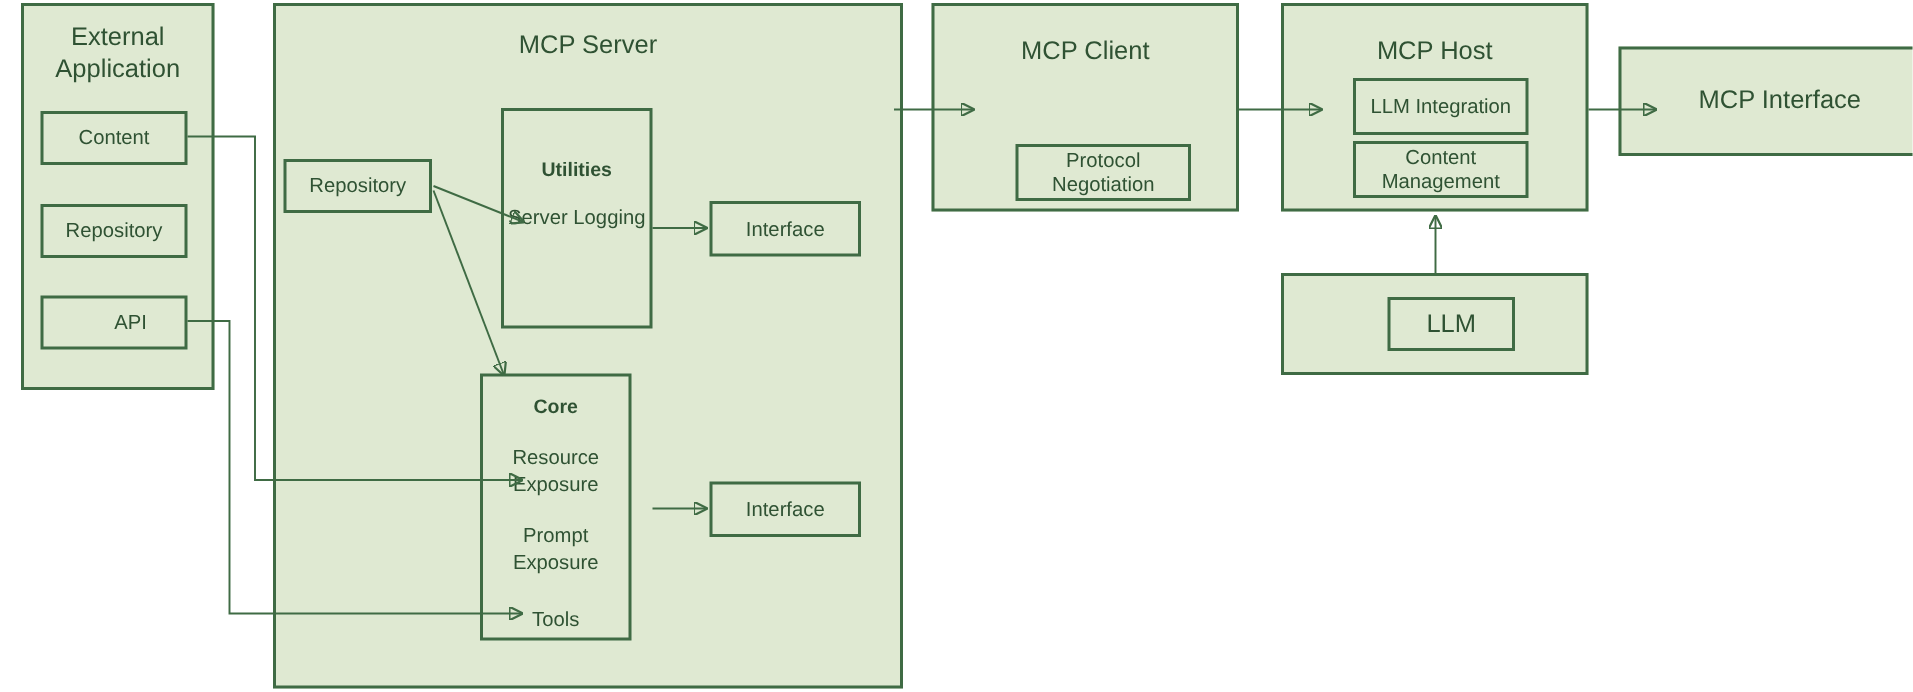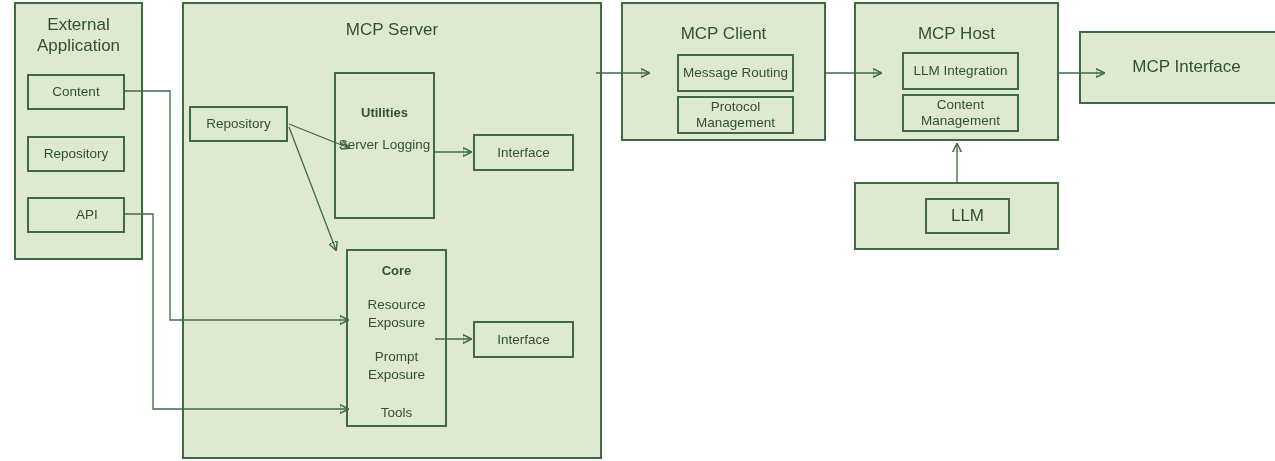--- a/index.html
+++ b/index.html
@@ -110,38 +110,35 @@
   </div>
 
   <div class="node container" style="left:322px; top:72px; width:101px; height:147px;">
     <div class="panel-title" style="top:31px;">Utilities</div>
     <div class="panel-item" style="top:62px;">Server Logging</div>
   </div>
   <div class="node leaf" style="left:461px; top:134px; width:101px; height:37px;">
     <span>Interface</span>
   </div>
 
-  <div class="node container" style="left:334px; top:249px; width:101px; height:178px;">
+  <div class="node container" style="left:308px; top:249px; width:101px; height:178px;">
     <div class="panel-title" style="top:12px;">Core</div>
     <div class="panel-item" style="top:45px;">Resource Exposure</div>
     <div class="panel-item" style="top:97px;">Prompt Exposure</div>
     <div class="panel-item" style="top:153px;">Tools</div>
   </div>
   <div class="node leaf" style="left:461px; top:321px; width:101px; height:37px;">
     <span>Interface</span>
   </div>
 
   <div class="node container" style="left:609px; top:2px; width:205px; height:139px;">
     <div class="group-title" style="top:20px;">MCP Client</div>
   </div>
-  <div class="node leaf" style="left:665px; top:54px; width:117px; height:38px;">
-    <span>Message Routing</span>
-  </div>
   <div class="node leaf" style="left:665px; top:96px; width:117px; height:38px;">
-    <span>Protocol Management</span>
+    <span>Protocol Negotiation</span>
   </div>
 
   <div class="node container" style="left:842px; top:2px; width:205px; height:139px;">
     <div class="group-title" style="top:20px;">MCP Host</div>
   </div>
   <div class="node leaf" style="left:890px; top:52px; width:117px; height:38px;">
     <span>LLM Integration</span>
   </div>
   <div class="node leaf" style="left:890px; top:94px; width:117px; height:38px;">
     <span>Content Management</span>

